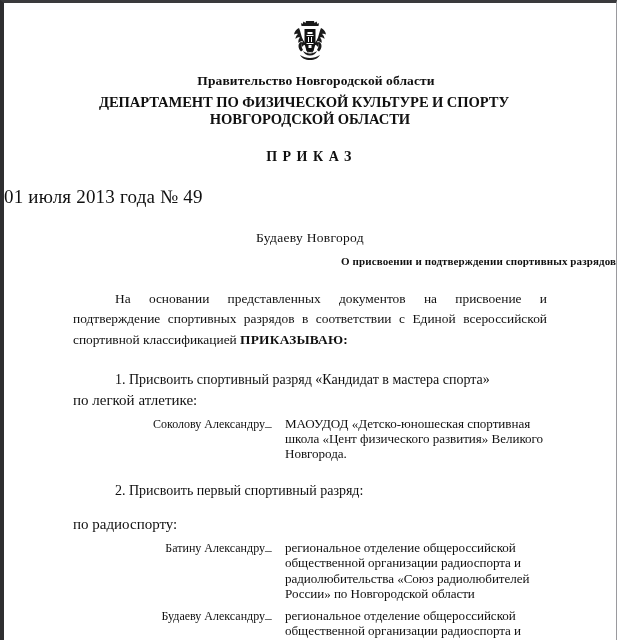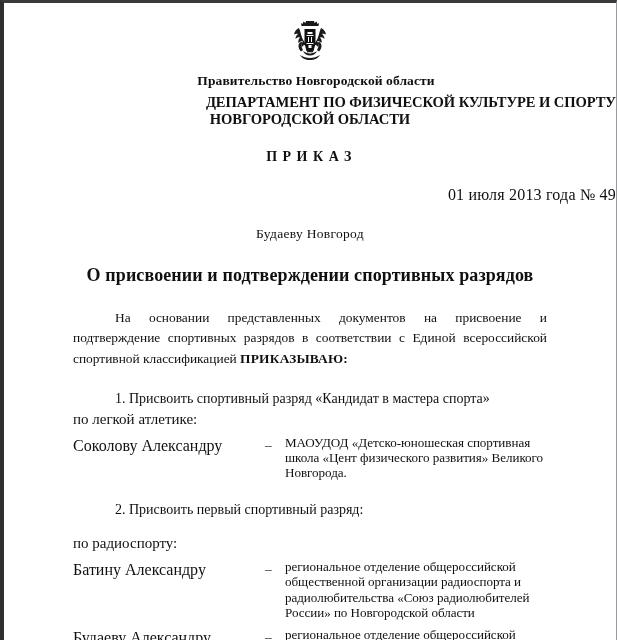--- a/index.html
+++ b/index.html
@@ -57,25 +57,25 @@
   .org-line {
     text-align: center;
     font-weight: bold;
     font-size: 13.5px;
     letter-spacing: 0.1px;
     margin: 4px 0 0 0;
     line-height: 1.15;
     padding-left: 12px;
   }
   .dept-line {
-    text-align: right;
+    text-align: center;
     font-weight: bold;
     font-size: 14.6px;
     line-height: 1.18;
-    margin: 5px 0 0 0;
+    margin: 5px 12px 0 0;
     letter-spacing: -0.1px;
   }
   .dept-line-2 {
     text-align: center;
     font-weight: bold;
     font-size: 14.6px;
     line-height: 1.18;
     margin: 0;
     letter-spacing: -0.1px;
   }
@@ -83,38 +83,38 @@
   .doc-type {
     text-align: center;
     font-weight: bold;
     font-size: 14px;
     letter-spacing: 5.5px;
     margin: 21px 0 0 0;
     padding-left: 3px;
   }
 
   .date-line {
-    text-align: right;
-    font-size: 16px;
+    text-align: left;
+    font-size: 19px;
     margin: 21px 0 0 0;
     letter-spacing: 0.2px;
   }
 
   .city-line {
     text-align: center;
     font-size: 13.5px;
     margin: 22px 0 0 0;
     letter-spacing: 0.3px;
   }
 
   .subject-line {
-    text-align: center;
-    font-weight: bold;
-    font-size: 18px;
-    margin: 23px 0 0 0;
+    text-align: right;
+    font-weight: bold;
+    font-size: 11px;
+    margin: 9px 0 0 0;
     letter-spacing: 0.1px;
   }
 
   
   .body-block {
     margin: 0 auto;
     width: 474px;
     padding-left: 0;
   }
 
@@ -159,23 +159,24 @@
   .award-row {
     display: flex;
     align-items: flex-start;
     margin-top: 7px;
   }
   .award-row:first-child {
     margin-top: 2px;
   }
   .award-name {
     flex: 0 0 192px;
-    font-size: 16px;
+    font-size: 12px;
     line-height: 1.3;
     padding-top: 1px;
+    text-align: right;
   }
   .award-dash {
     flex: 0 0 20px;
     font-size: 13.4px;
     line-height: 1.3;
     padding-top: 1px;
     text-align: left;
   }
   .award-org {
     flex: 1 1 auto;

